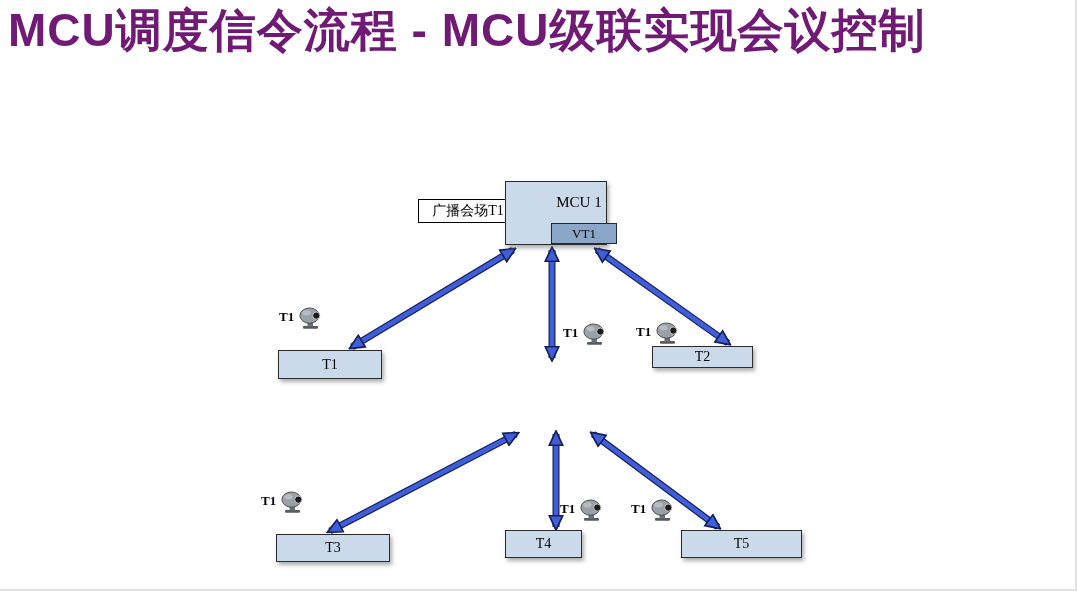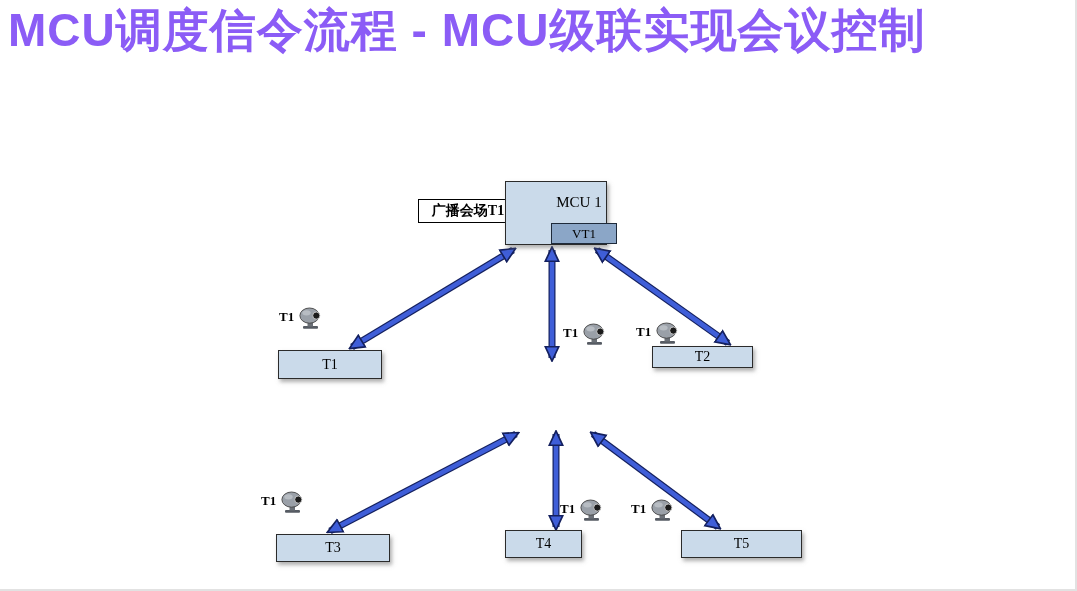--- a/index.html
+++ b/index.html
@@ -6,21 +6,21 @@
   html,body { background:#ffffff; }
   .stage {
     position:relative; width:1077px; height:591px; background:#ffffff;
     overflow:hidden; font-family:"Liberation Serif", serif;
     border-right:2px solid #e2e2e2; border-bottom:2px solid #e2e2e2;
   }
   .title {
     position:absolute; left:8px; top:0px;
     font-family:"Liberation Sans", sans-serif;
     font-weight:bold; font-size:46px; letter-spacing:1px;
-    color:#8b5cf6; white-space:nowrap;
+    color:#701a75; white-space:nowrap;
   }
   .node {
     position:absolute; background:#cadaea; border:1px solid #2b2b2b;
     box-shadow:2px 3px 4px rgba(110,110,110,.55);
     display:flex; align-items:center; justify-content:center;
     font-size:14px; color:#000;
   }
   .mcu { display:block; }
   .mcu-label { position:absolute; width:100%; text-align:center; font-size:15px; }
   .mcu1-label { top:12px;padding-left:46px; }
@@ -29,21 +29,21 @@
     position:absolute; left:50%; transform:translateX(-50%);
     width:66px; height:21px; background:#8ba6c7; border:1px solid #1e2a3a;
     display:flex; align-items:center; justify-content:center; font-size:13px;margin-left:28px;
   }
   .vt-bottom { bottom:0; }
   .vt-top { top:5px; }
   .broadcast {
     position:absolute; left:418px; top:199px; width:100px; height:24px;
     background:#ffffff; border:1px solid #000;
     display:flex; align-items:center; justify-content:center;
-    font-weight:bold; font-size:14px; color:#000;
+    font-weight:normal; font-size:14px; color:#000;
   }
   .cam { position:absolute; display:flex; align-items:flex-start; gap:1px; }
   .cam-label { font-weight:bold; font-size:13px; line-height:22px; color:#000; }
   svg.wires { position:absolute; left:0; top:0; pointer-events:none; }
   .defs-holder { position:absolute; width:0; height:0; overflow:hidden; }
 </style>
 </head>
 <body>
 
 <div class="stage">

